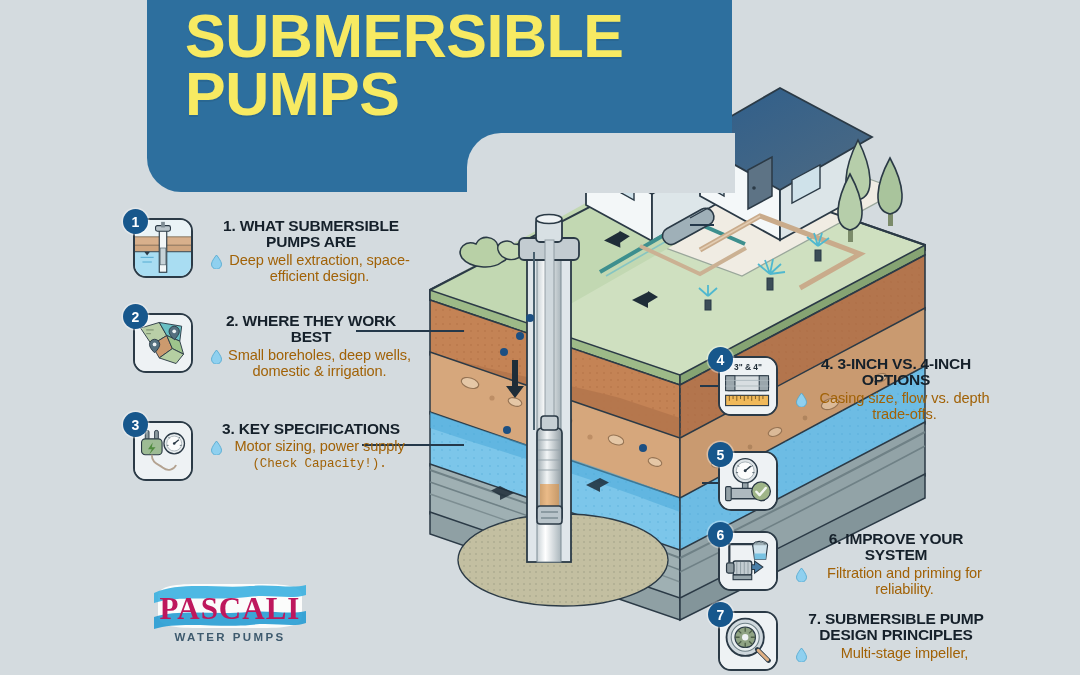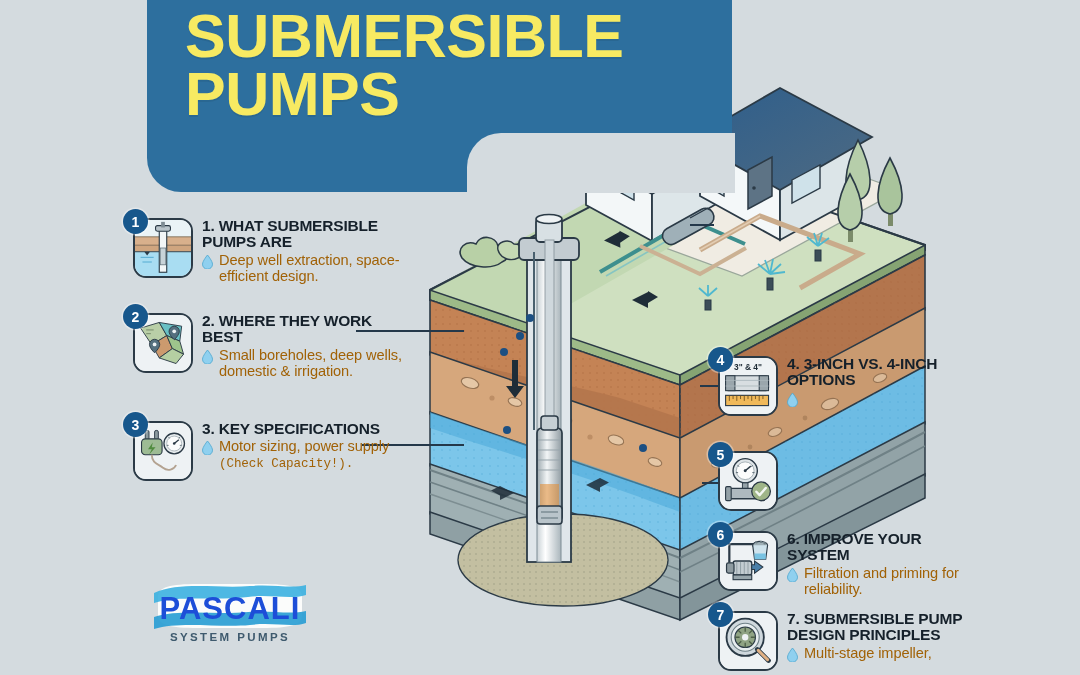--- a/index.html
+++ b/index.html
@@ -72,21 +72,21 @@
     width: 25px; height: 25px;
     border-radius: 50%;
     background: #17578c;
     color: #ffffff;
     font-size: 14px;
     font-weight: 700;
     display: flex; align-items:center; justify-content:center;
     z-index: 3;
     box-shadow: 0 0 0 1.5px rgba(255,255,255,.35);
   }
-  .txt { margin-left: 9px; width: 200px; }
+  .txt { margin-left: 18px; width: 200px; text-align: center; }
   .head {
     color: #15202a;
     font-weight: 700;
     font-size: 15.5px;
     line-height: 1.06;
     letter-spacing: -0.2px;
   }
   .sub {
     position: relative;
     color: #a16207;
@@ -111,21 +111,22 @@
     z-index: 55;
   }
 
   
   #logo { position:absolute; left:150px; top:583px; width:160px; height:78px; z-index:65; }
   #logo-word {
     position:absolute; left:0; top:8px; width:160px;
     text-align:center;
     font-size: 31px; font-weight: 700;
     letter-spacing: 1px;
-    color:#1d4ed8;
+    color:#be185d;
+    font-family:Liberation Serif, serif;
   }
   #logo-sub {
     position:absolute; left:0; top:48px; width:160px;
     text-align:center;
     font-size: 11.5px; font-weight: 600;
     letter-spacing: 2.4px;
     color:#3e5a6e;
   }
 </style>
 </head>
@@ -451,20 +452,21 @@
           </g>
         </svg>
       </div>
     </div>
     <div class="txt">
       <div class="head">4. 3-INCH VS. 4-INCH OPTIONS</div>
       <div class="sub">
         <svg class="drop" viewBox="0 0 11 14">
           <path d="M5.5,0 C5.5,0 10.5,6 10.5,9.2 A5,5 0 0 1 0.5,9.2 C0.5,6 5.5,0 5.5,0Z" fill="#8fd0ef" stroke="#4ba6cf" stroke-width=".8"></path>
         </svg>
+        <span>Casing size, flow vs. depth trade-offs.</span>
       </div>
     </div>
   </div>
 
   <div class="item" style="left:718px; top:451px;">
     <div class="icon-wrap">
       <div class="badge">5</div>
       <div class="icon-box">
         <svg viewBox="0 0 60 60" width="56" height="56">
           <rect x="0" y="0" width="60" height="60" fill="#eef2f4"></rect>
@@ -549,16 +551,16 @@
     </div>
   </div>
 
   <div id="logo">
     <svg viewBox="0 0 160 60" width="160" height="60" style="position:absolute;left:0;top:0;">
       <path d="M8,14 C8,4 20,1 48,1 L112,1 C140,1 152,4 152,14 L152,32 C152,42 140,45 112,45 L48,45 C20,45 8,42 8,32 Z" fill="#fbfcfb"></path>
       <path d="M4,10 C30,-2 70,6 100,3 C124,1 142,6 156,2 L156,12 C140,17 120,11 98,14 C66,18 28,12 4,20 Z" fill="#3bb0e0" opacity=".9"></path>
       <path d="M4,34 C28,26 66,32 98,29 C120,27 140,32 156,28 L156,40 C142,45 124,39 100,42 C70,45 30,38 4,46 Z" fill="#2a9ed4" opacity=".92"></path>
     </svg>
     <div id="logo-word">PASCALI</div>
-    <div id="logo-sub">SYSTEM PUMPS</div>
+    <div id="logo-sub">WATER PUMPS</div>
   </div>
 
 </div>
 
 </body></html>

